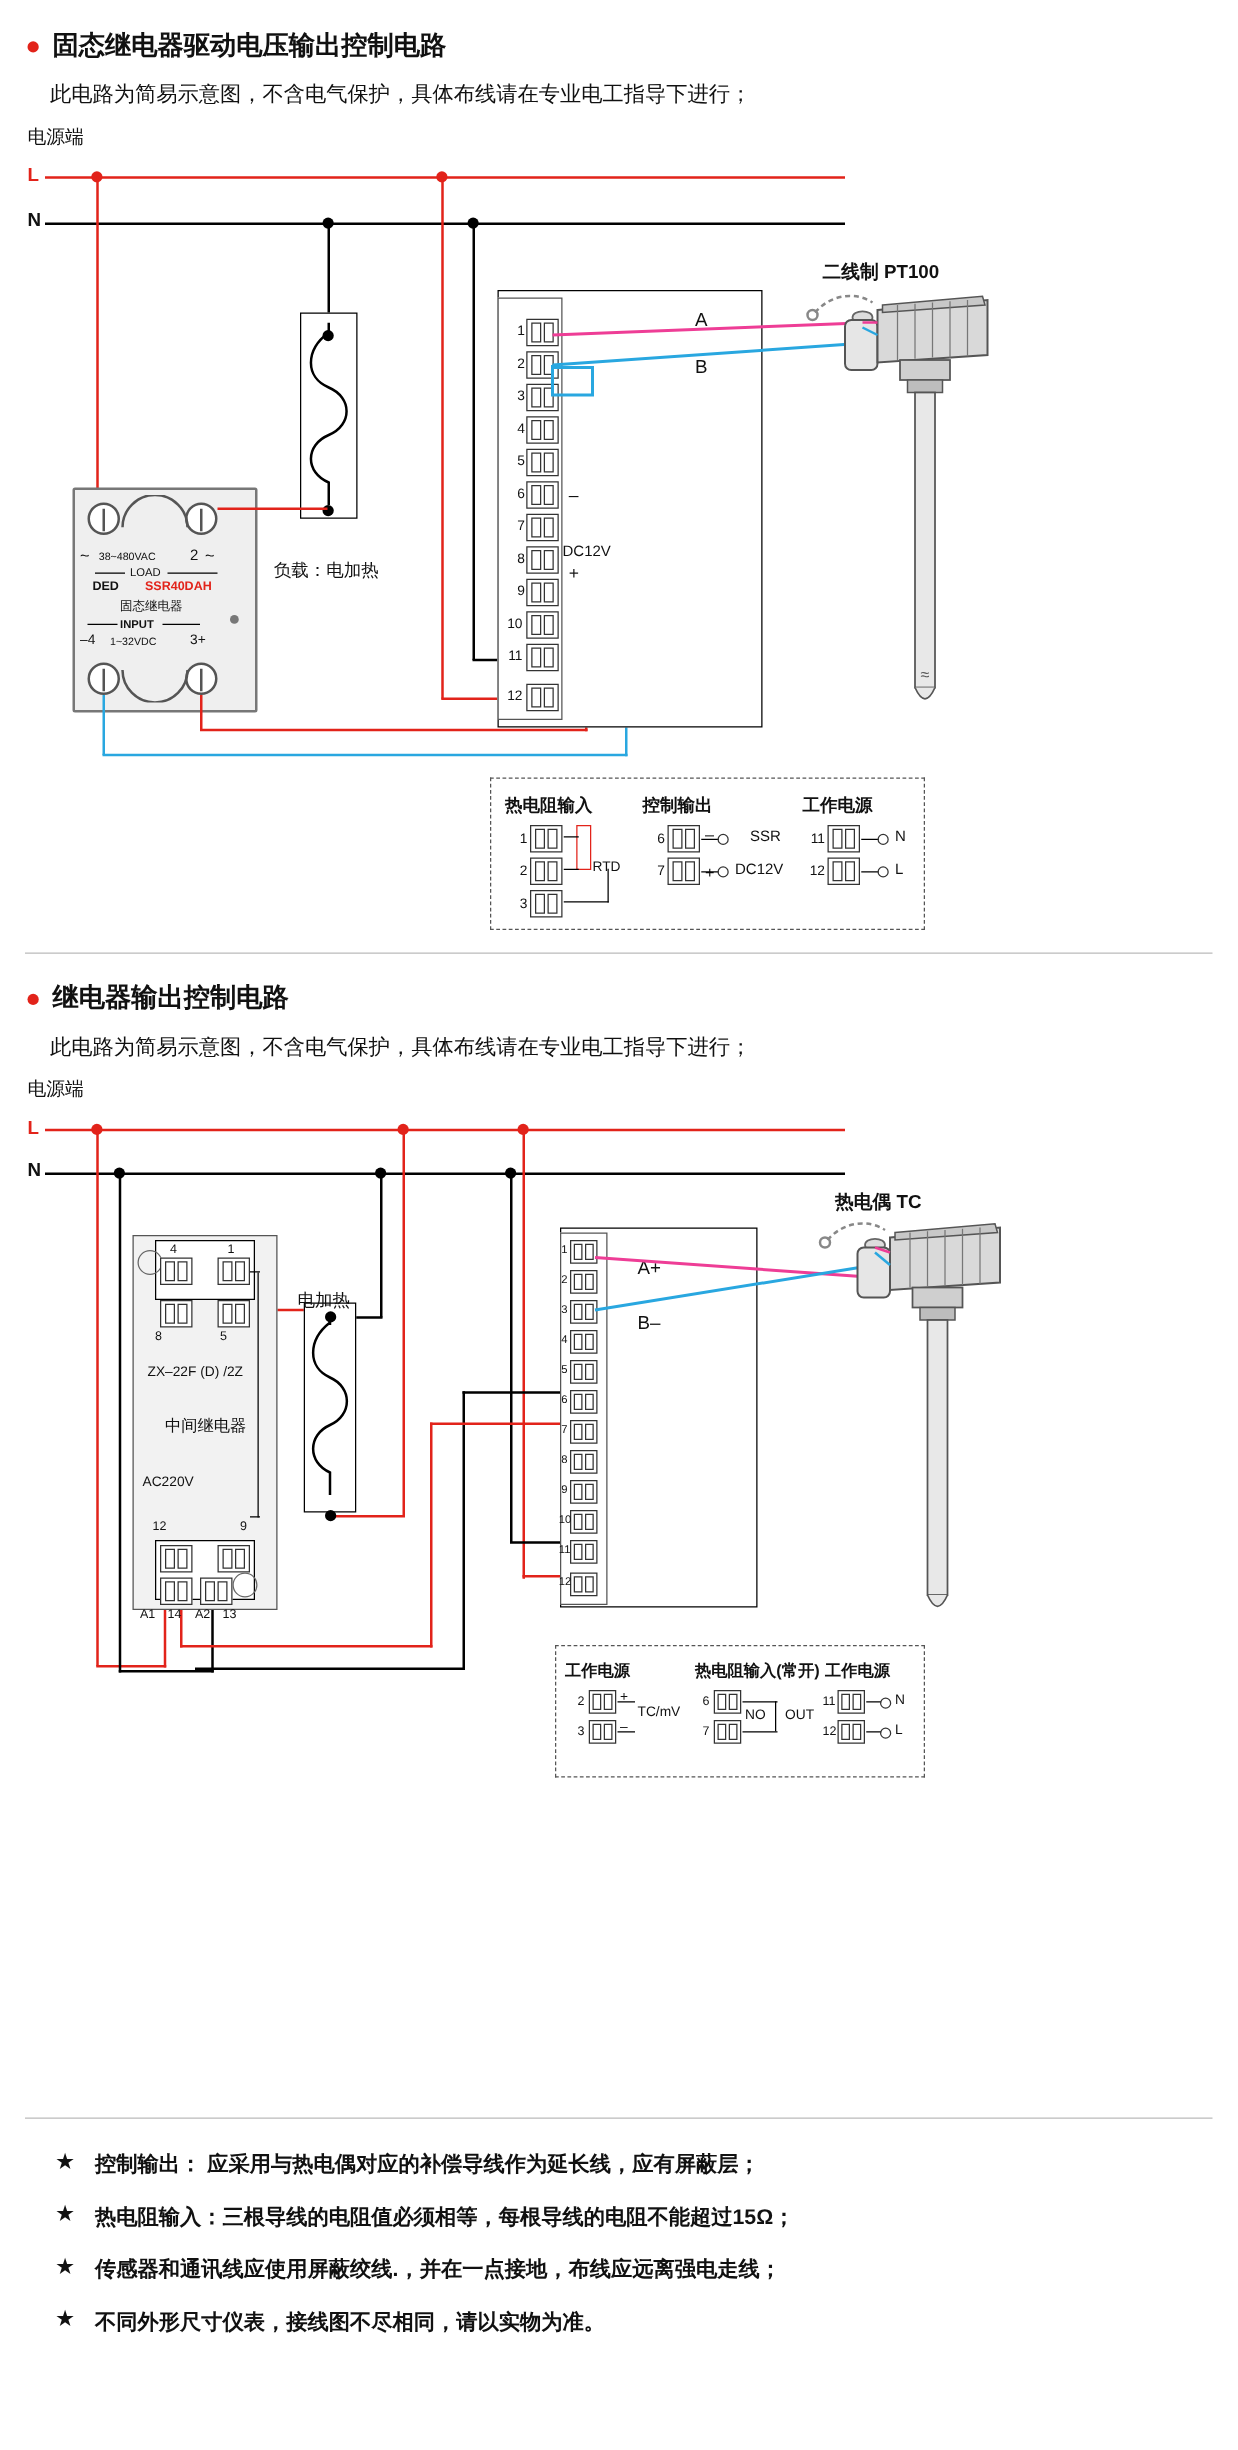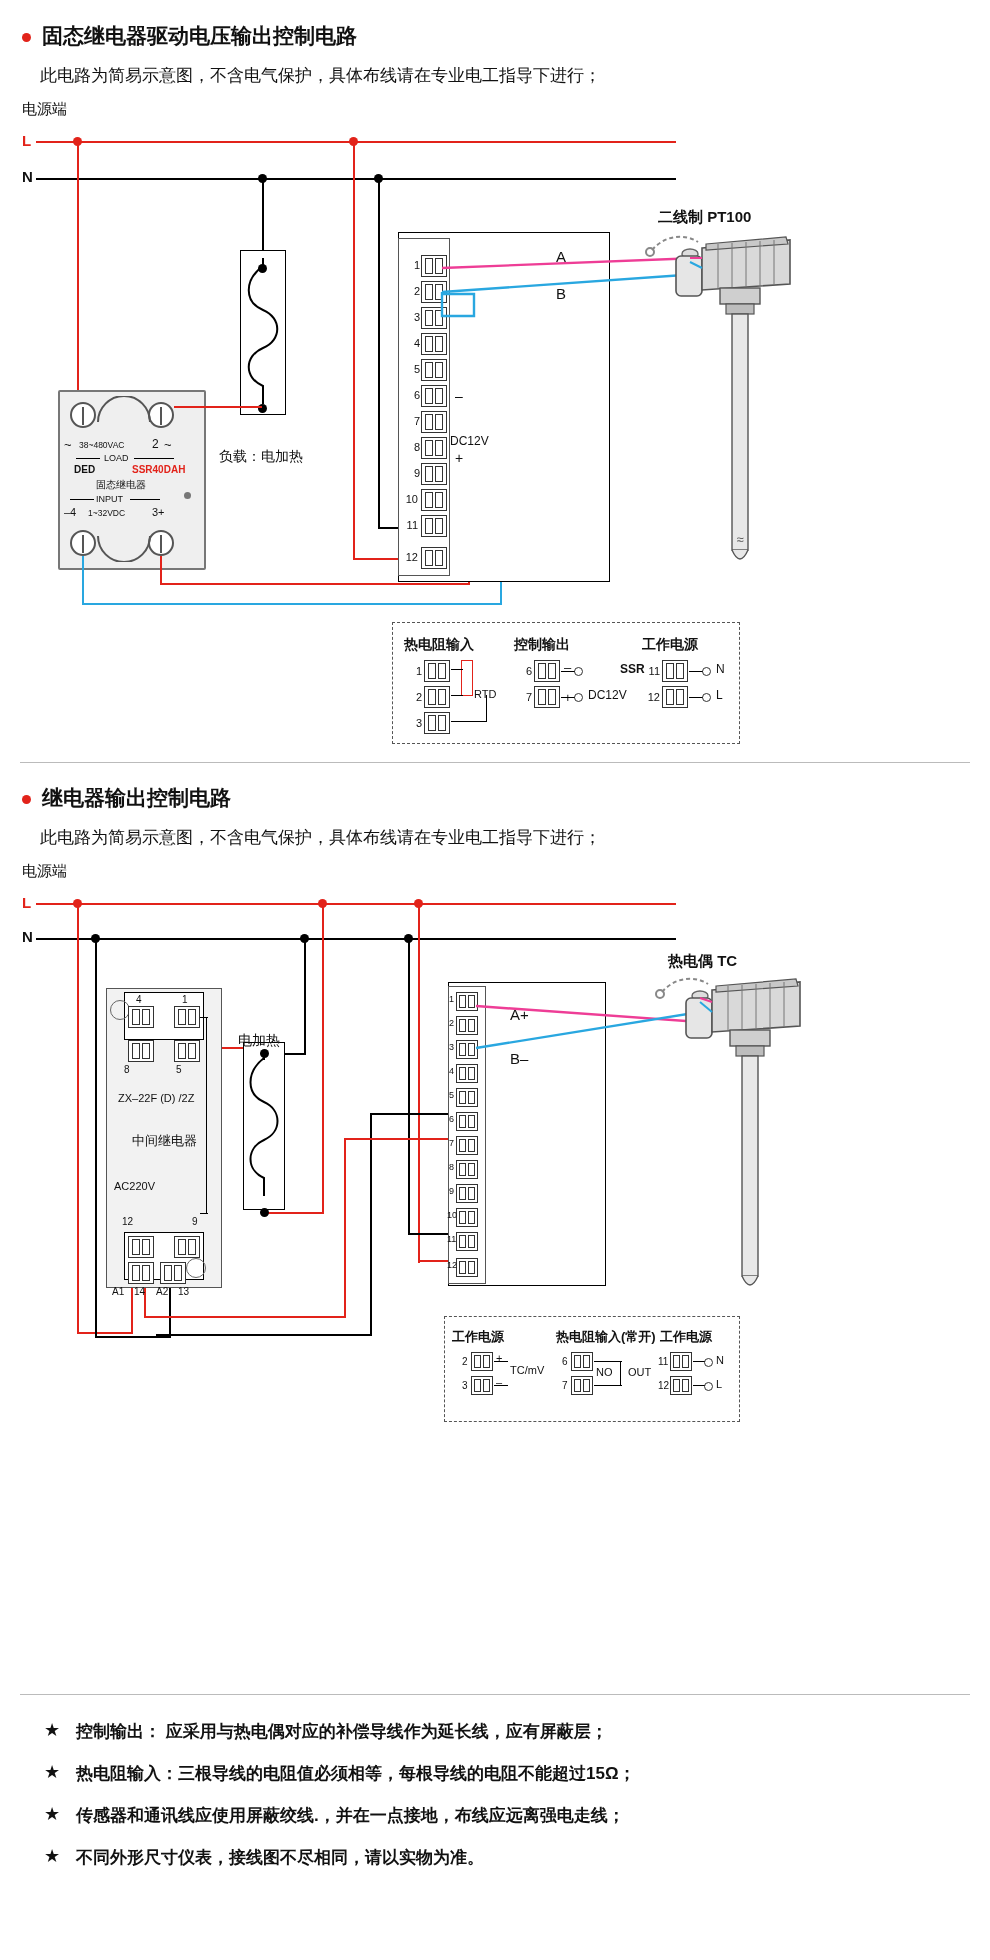--- a/index.html
+++ b/index.html
@@ -101,23 +101,23 @@
     <path d="M2 0 A 26 26 0 0 0 54 0" fill="none" stroke="#555" stroke-width="2"></path>
   </svg>
   <div class="lbl-xs" style="left:64px;top:437px;font-size:13px;">~</div>
   <div class="lbl-xs" style="left:79px;top:440px;font-size:8.5px;">38~480VAC</div>
   <div class="lbl-xs" style="left:152px;top:437px;font-size:12px;">2</div>
   <div class="lbl-xs" style="left:164px;top:437px;font-size:13px;">~</div>
   <div class="lbl-xs" style="left:104px;top:453px;font-size:9px;">LOAD</div>
   <div class="wire h black" style="left:76px;top:458px;width:24px;border-top-width:1px;"></div>
   <div class="wire h black" style="left:134px;top:458px;width:40px;border-top-width:1px;"></div>
   <div class="lbl-xs" style="left:74px;top:464px;font-size:10px;font-weight:bold;">DED</div>
-  <div class="lbl-xs lbl-red" style="left:132px;top:464px;font-size:10px;font-weight:bold;color:#e2231a;">SSR40DAH</div>
+  <div class="lbl-xs lbl-red" style="left:116px;top:464px;font-size:10px;font-weight:bold;color:#e2231a;">SSR40DAH</div>
   <div class="lbl-xs" style="left:96px;top:478px;font-size:10px;">固态继电器</div>
-  <div class="lbl-xs" style="left:96px;top:494px;font-size:9px;">INPUT</div>
+  <div class="lbl-xs" style="left:96px;top:494px;font-size:9px;font-weight:bold;">INPUT</div>
   <div class="wire h black" style="left:70px;top:499px;width:24px;border-top-width:1px;"></div>
   <div class="wire h black" style="left:130px;top:499px;width:30px;border-top-width:1px;"></div>
   <div class="lbl-xs" style="left:64px;top:506px;font-size:11px;">–4</div>
   <div class="lbl-xs" style="left:88px;top:508px;font-size:8.5px;">1~32VDC</div>
   <div class="lbl-xs" style="left:152px;top:506px;font-size:11px;">3+</div>
   <div style="position:absolute;left:184px;top:492px;width:7px;height:7px;border-radius:50%;background:#777;"></div>
 
   <div class="wire h red" style="left:174px;top:406px;width:88px;"></div>
 
   <div class="wire v blue" style="left:82px;top:556px;height:48px;"></div>
@@ -215,21 +215,21 @@
   <div class="tnum" style="left:514px;top:665px;">6</div>
   <div class="term" style="left:534px;top:660px;"></div>
   <div class="tnum" style="left:514px;top:691px;">7</div>
   <div class="term" style="left:534px;top:686px;"></div>
   <div class="lbl-xs" style="left:564px;top:660px;font-size:13px;">–</div>
   <div class="lbl-xs" style="left:564px;top:690px;font-size:13px;">+</div>
   <div class="wire h black" style="left:561px;top:671px;width:14px;border-top-width:1px;"></div>
   <div class="wire h black" style="left:561px;top:697px;width:14px;border-top-width:1px;"></div>
   <div style="position:absolute;left:574px;top:667px;width:7px;height:7px;border:1px solid #333;border-radius:50%;"></div>
   <div style="position:absolute;left:574px;top:693px;width:7px;height:7px;border:1px solid #333;border-radius:50%;"></div>
-  <div class="lbl-xs" style="left:620px;top:662px;font-size:12px;font-weight:bold;">SSR</div>
+  <div class="lbl-xs" style="left:600px;top:662px;font-size:12px;">SSR</div>
   <div class="lbl-xs" style="left:588px;top:688px;font-size:12px;">DC12V</div>
 
   <div class="tnum" style="left:642px;top:665px;">11</div>
   <div class="term" style="left:662px;top:660px;"></div>
   <div class="tnum" style="left:642px;top:691px;">12</div>
   <div class="term" style="left:662px;top:686px;"></div>
   <div class="wire h black" style="left:689px;top:671px;width:14px;border-top-width:1px;"></div>
   <div class="wire h black" style="left:689px;top:697px;width:14px;border-top-width:1px;"></div>
   <div style="position:absolute;left:702px;top:667px;width:7px;height:7px;border:1px solid #333;border-radius:50%;"></div>
   <div style="position:absolute;left:702px;top:693px;width:7px;height:7px;border:1px solid #333;border-radius:50%;"></div>

